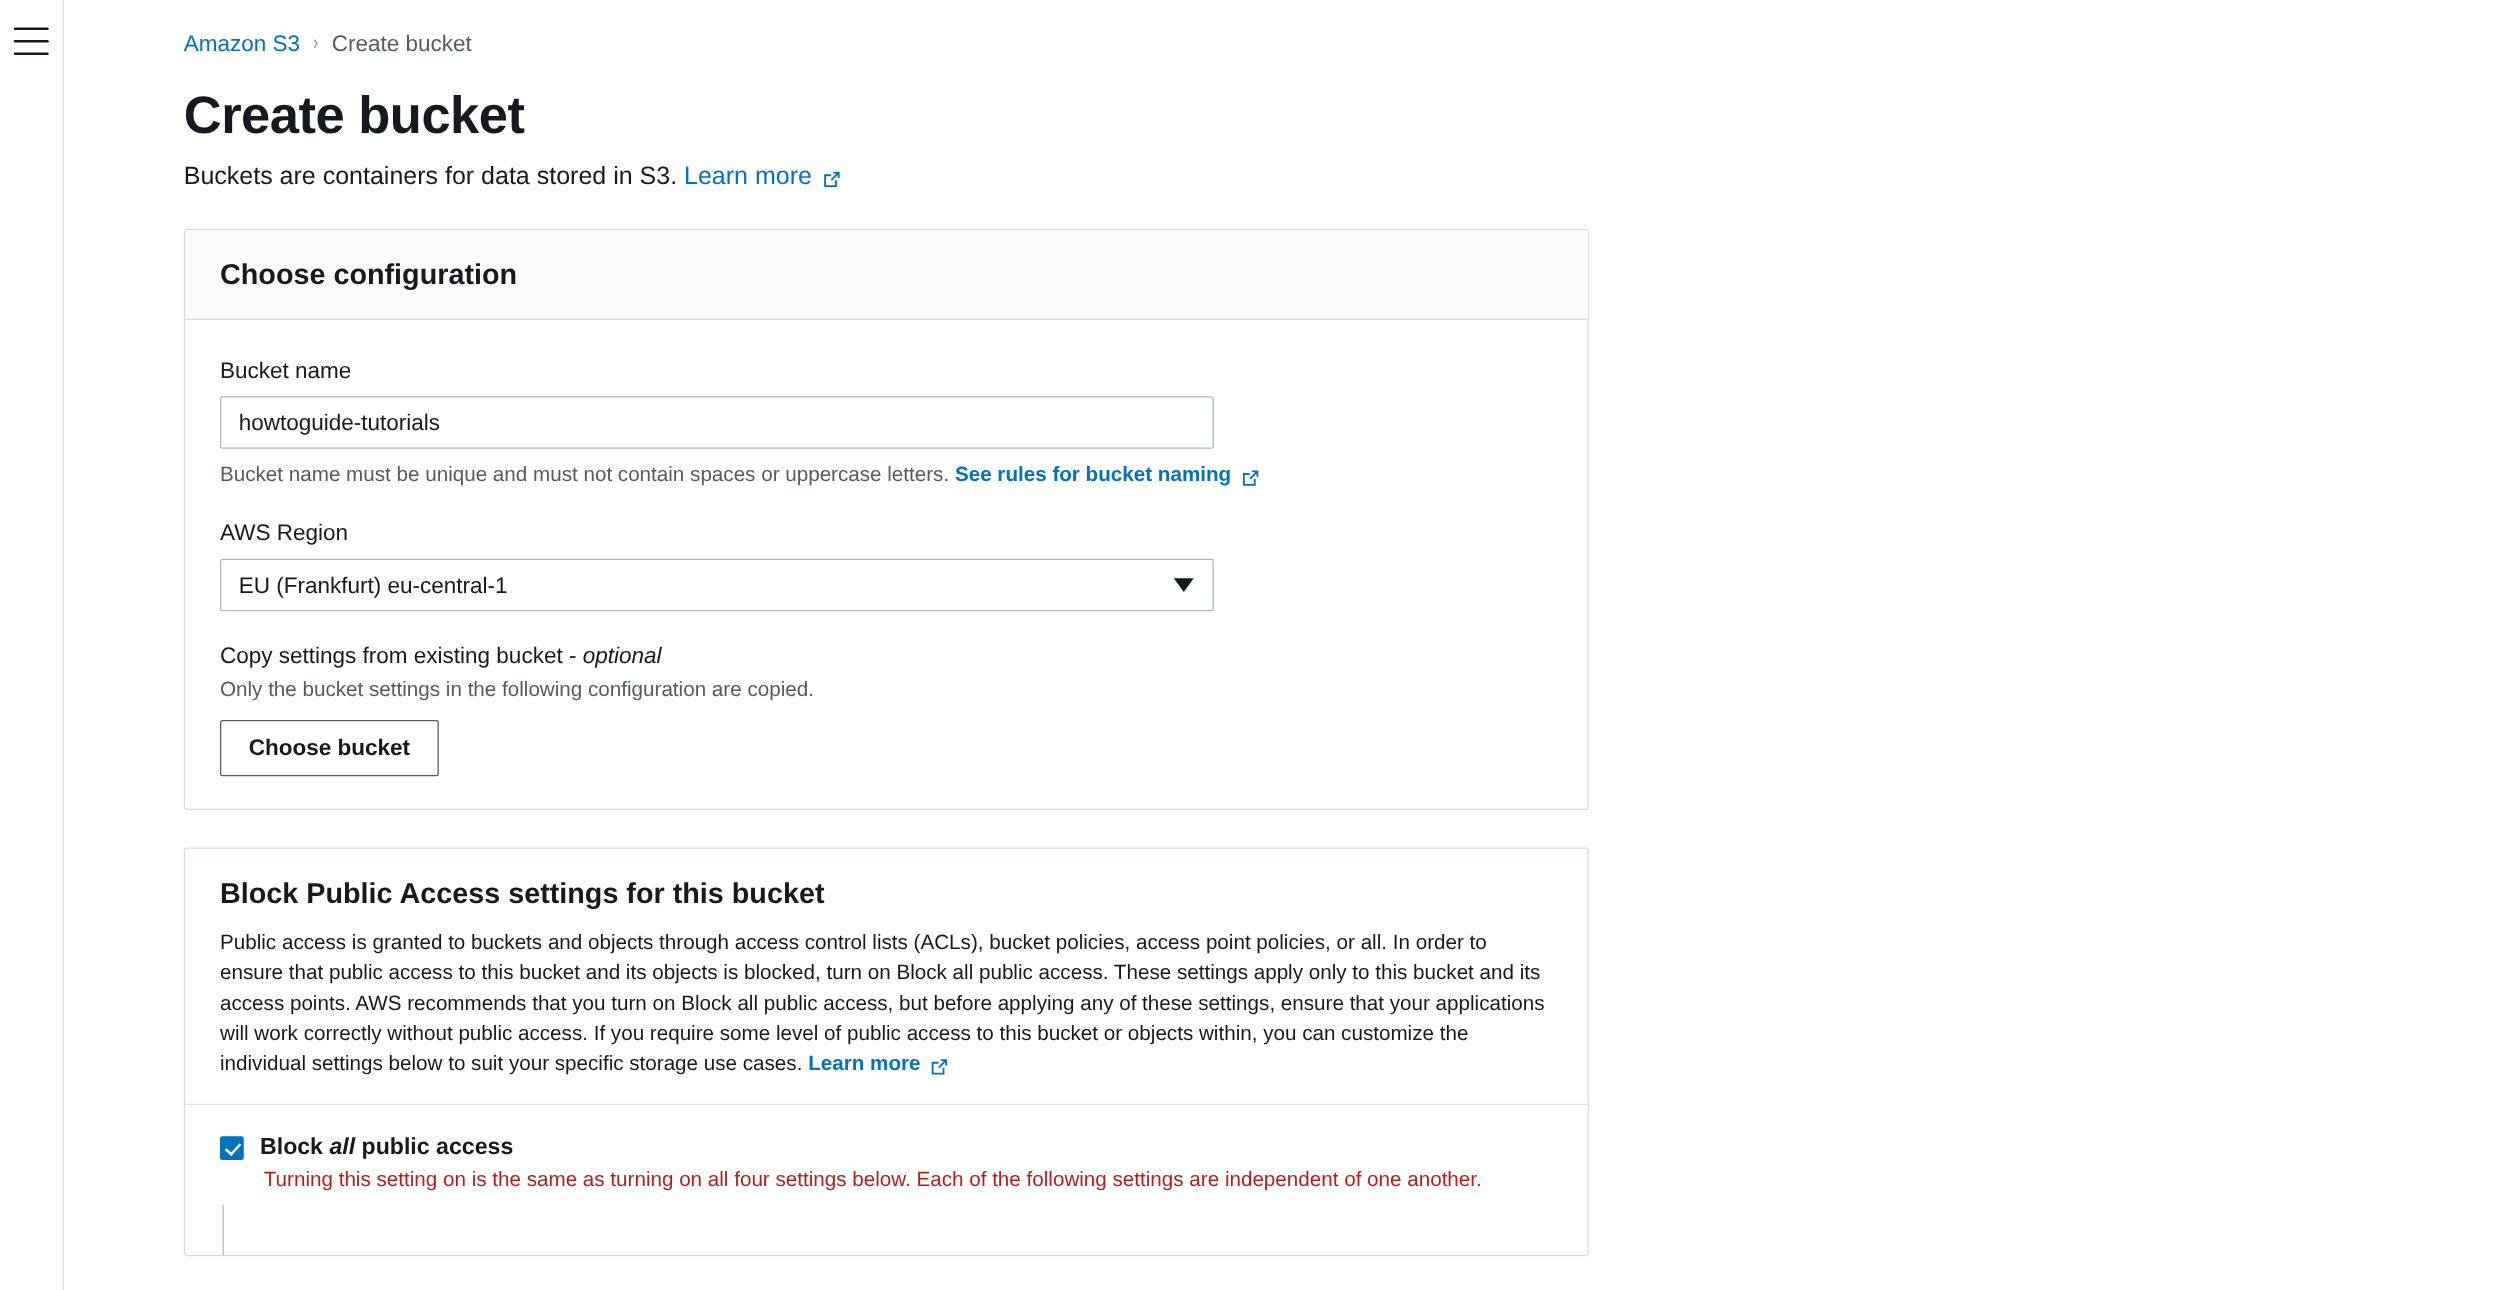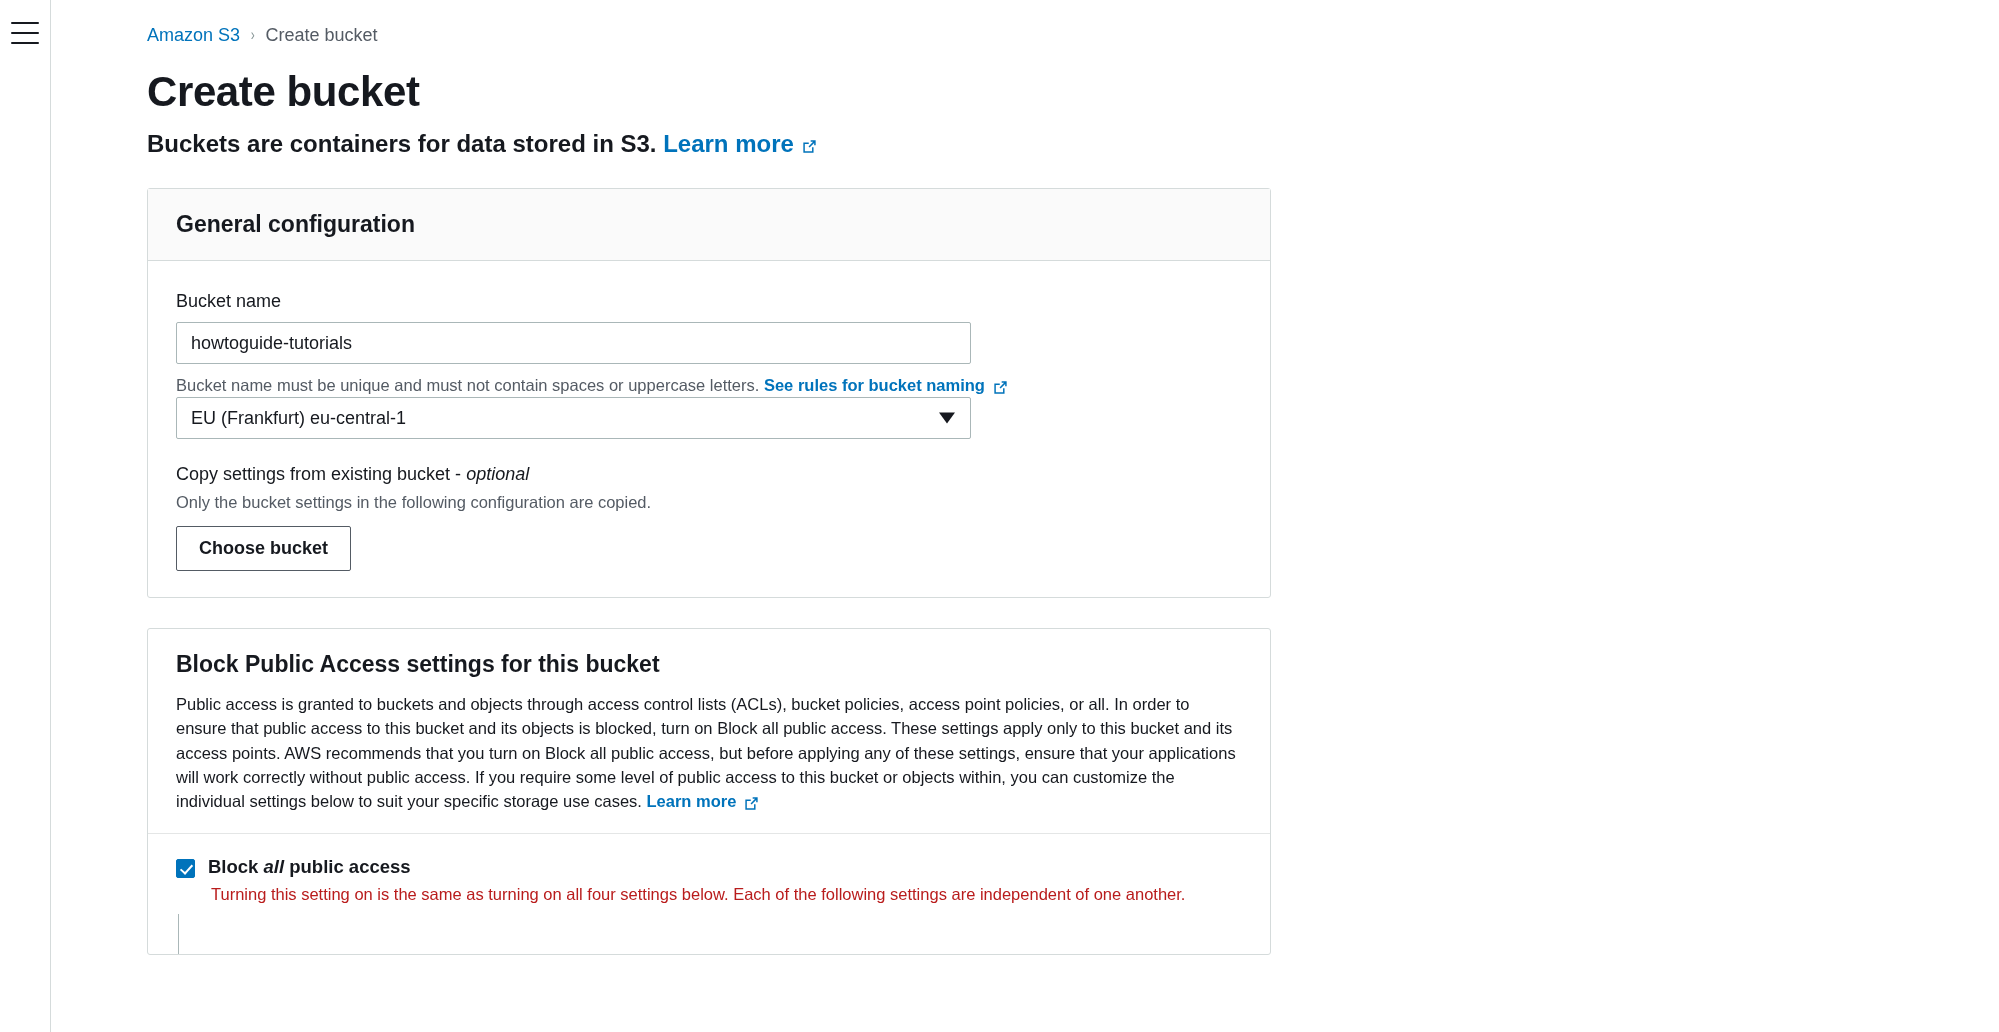--- a/index.html
+++ b/index.html
@@ -61,24 +61,23 @@
   .breadcrumb .current { color: #545b64; }
 
   h1.page-title {
     font-size: 42px;
     font-weight: 700;
     letter-spacing: -0.4px;
     margin: 28px 0 0 0;
     color: #16191f;
   }
   .subtitle {
-    font-size: 24px;
+    font-size: 20px;
     color: #16191f;
     margin-top: 14px;
-    font-weight: bold;
   }
   .link {
     color: #0073bb; text-decoration: none; cursor: pointer;
   }
   .link.bold { font-weight: 700; }
   .extlink {
     display: inline-flex; align-items: center; gap: 7px;
   }
   .ext-icon {
     display: inline-block;
@@ -267,39 +266,40 @@
           <svg width="17" height="17" viewBox="0 0 16 16">
             <path d="M2.2 4.2h5.1v1.4H3.6v6.8h6.8V8.7h1.4v5.1H2.2z" fill="#0073bb"></path>
             <path d="M9.1 2.2h4.7v4.7h-1.4V4.6L8.1 9 7.1 8l4.3-4.4H9.1z" fill="#0073bb"></path>
           </svg>
         </span>
       </a>
     </div>
 
     <div class="panel">
       <div class="panel-header">
-        <h2>General configuration</h2>
+        <h2>Choose configuration</h2>
       </div>
       <div class="panel-body">
 
         <div class="field-label">Bucket name</div>
         <input class="text-input" type="text" value="howtoguide-tutorials" style="">
         <div class="help-text">
           <span>Bucket name must be unique and must not contain spaces or uppercase letters.</span>
           <a class="link bold extlink">
             <span>See rules for bucket naming</span>
             <span class="ext-icon">
               <svg width="17" height="17" viewBox="0 0 16 16">
                 <path d="M2.2 4.2h5.1v1.4H3.6v6.8h6.8V8.7h1.4v5.1H2.2z" fill="#0073bb"></path>
                 <path d="M9.1 2.2h4.7v4.7h-1.4V4.6L8.1 9 7.1 8l4.3-4.4H9.1z" fill="#0073bb"></path>
               </svg>
             </span>
           </a>
         </div>
 
+        <div class="field-label" style="margin-top:26px">AWS Region</div>
         <div class="select-wrap">
           <div class="select-box">
             <span>EU (Frankfurt) eu-central-1</span>
           </div>
           <span class="caret"></span>
         </div>
 
         <div class="field-label" style="margin-top:25px;margin-bottom:0">
           <span>Copy settings from existing bucket - </span><span class="optional">optional</span>
         </div>

